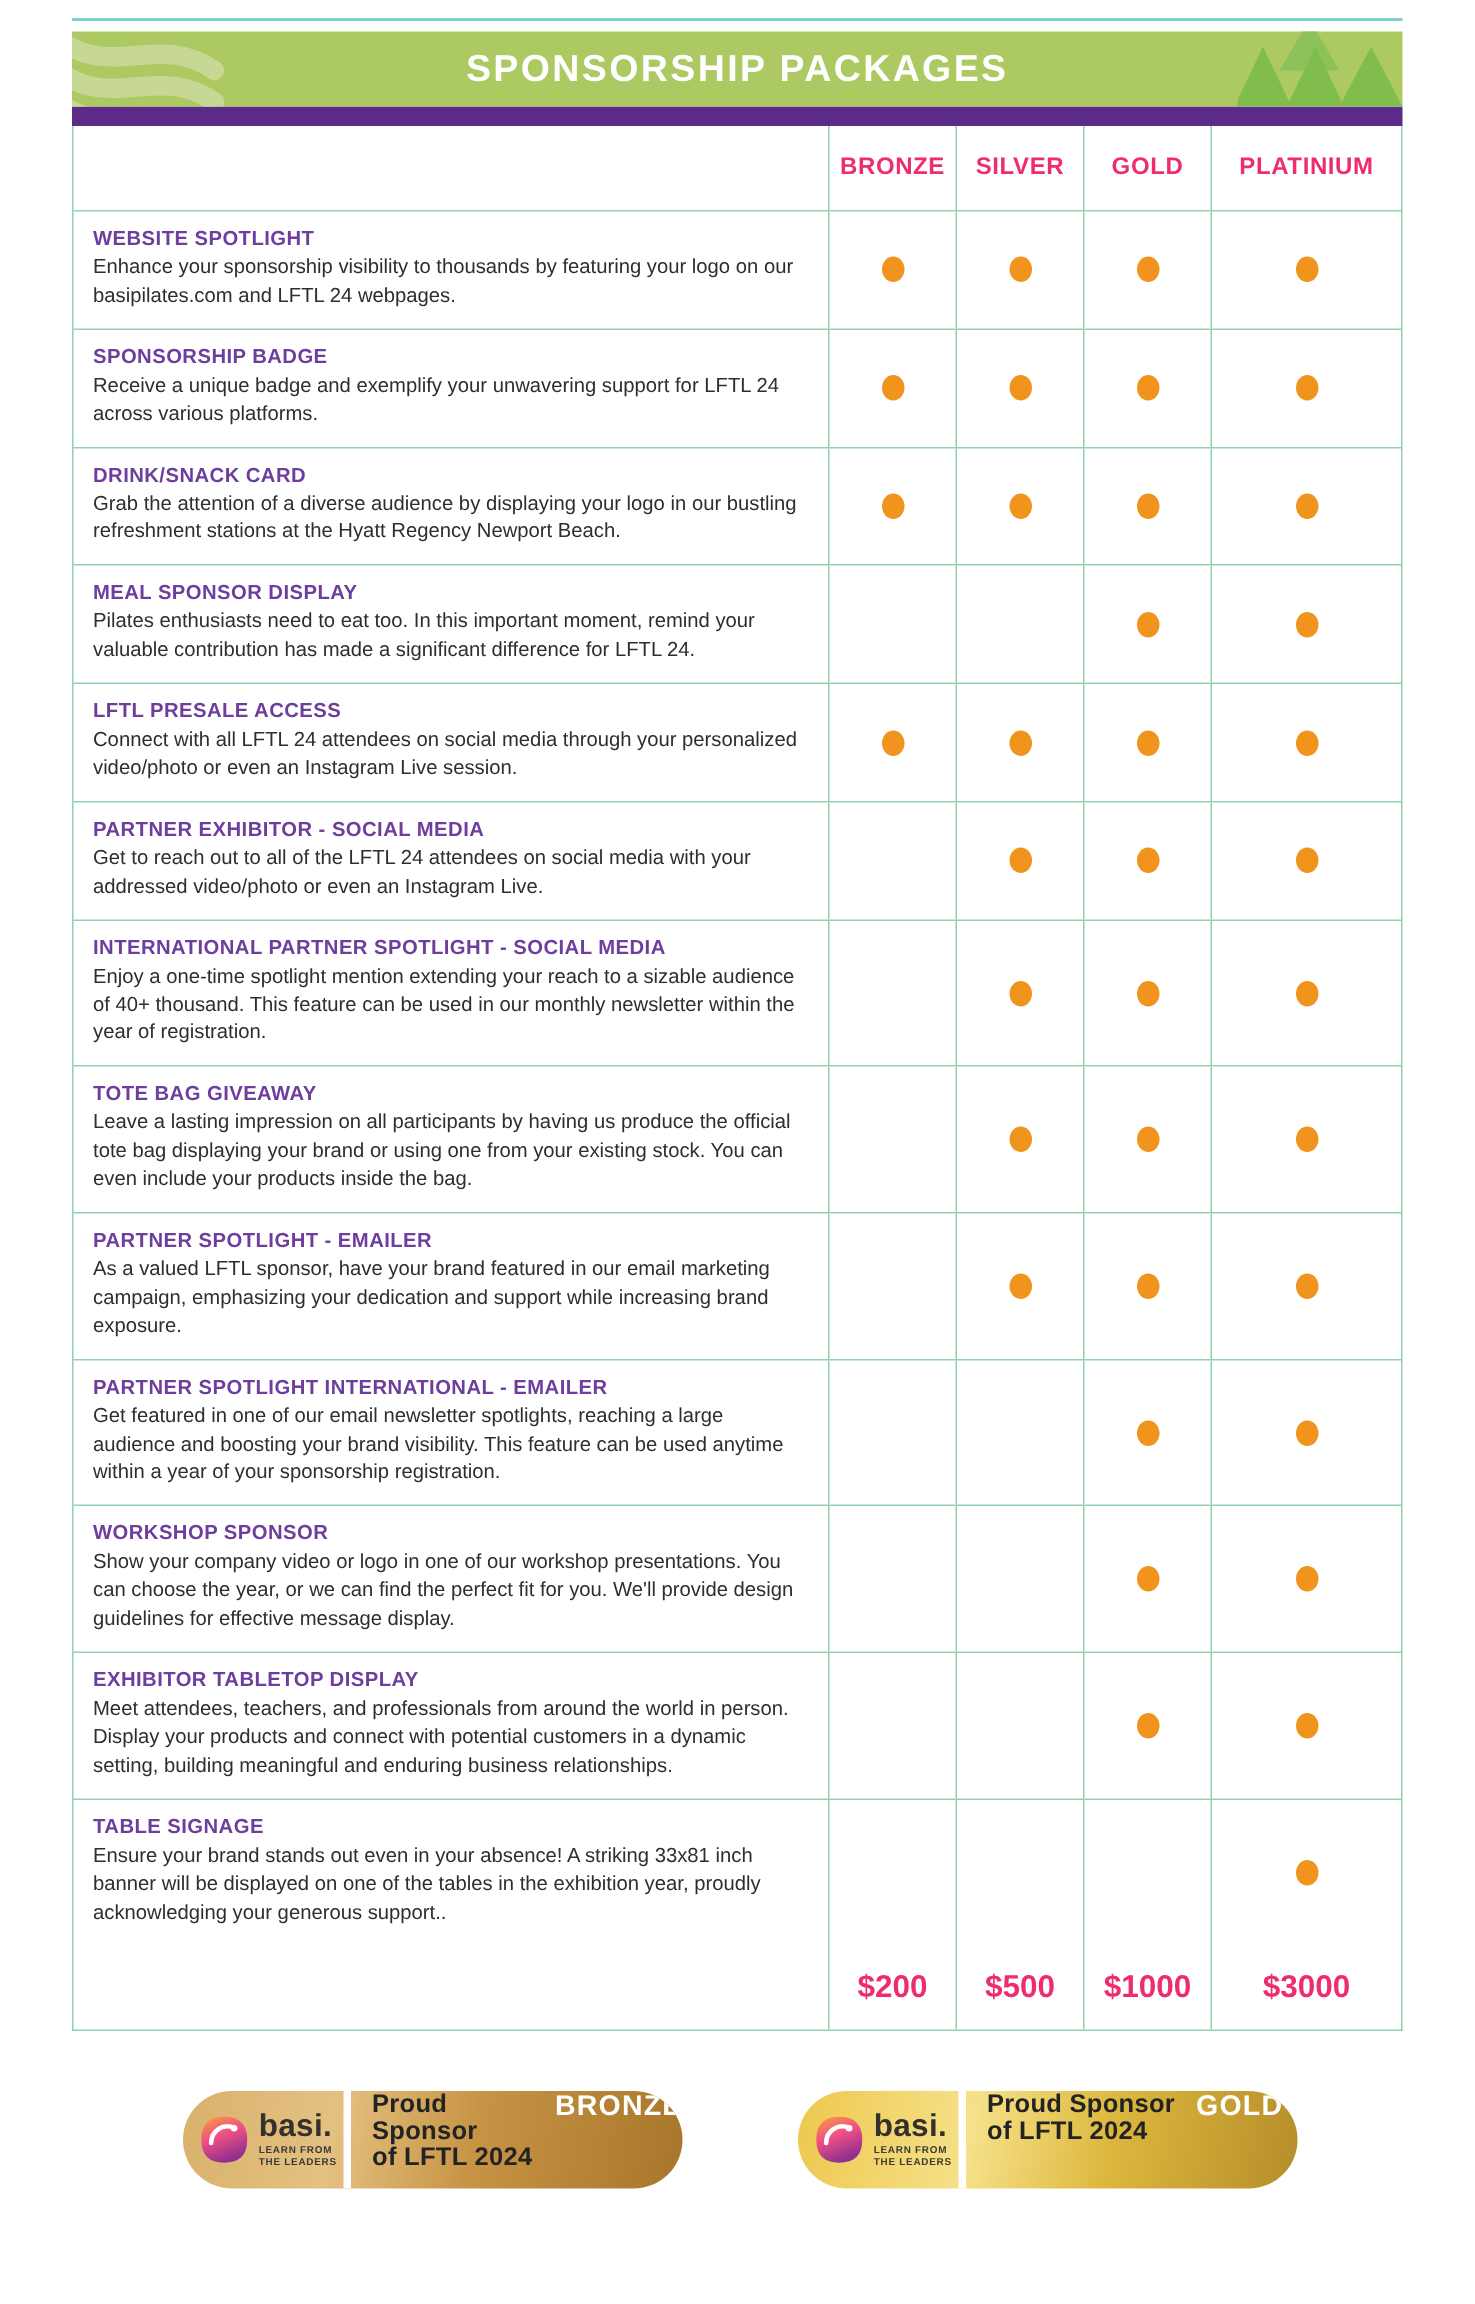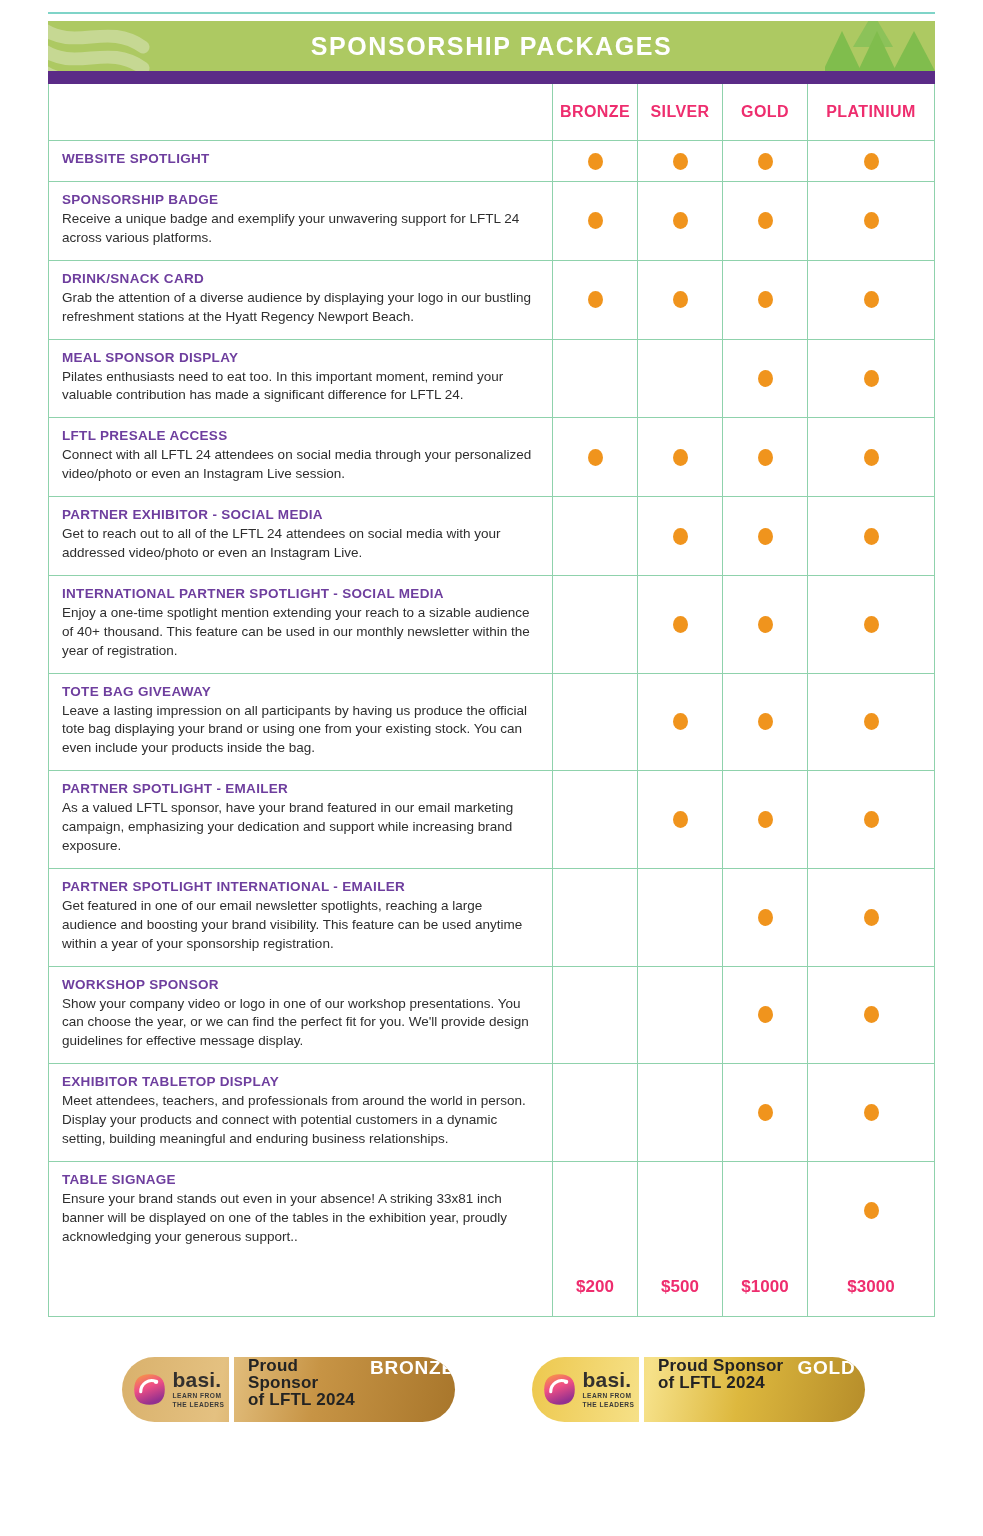--- a/index.html
+++ b/index.html
@@ -45,21 +45,21 @@
   .ftitle {
     color:#6e3e9e; font-weight:bold; font-size:13.5px; letter-spacing:0.3px;
     margin-bottom:3px;
   }
   .fdesc { color:#2e2e2e; font-size:13.5px; line-height:1.4; max-width:492px; }
   .tier-cell { display:flex; align-items:center; justify-content:center; }
   .dot { width:15px; height:17px; border-radius:50%; background:#f0941d; display:block; }
   .price-row { height:57px; }
   .price-cell {
     display:flex; align-items:center; justify-content:center;
-    color:#ee2d6e; font-weight:bold; font-size:17px;
+    color:#ee2d6e; font-weight:bold; font-size:21px;
   }
 
   
   .badges {
     margin-top:40px; margin-left:122px; width:743px;
     display:grid; grid-template-columns:333px 333px; column-gap:77px; row-gap:25px;
   }
   .badge {
     height:65px; border-radius:33px; overflow:hidden; display:flex; align-items:stretch;
   }
@@ -120,20 +120,21 @@
         <div class="cell head-cell">BRONZE</div>
         <div class="cell head-cell">SILVER</div>
         <div class="cell head-cell">GOLD</div>
         <div class="cell head-cell">PLATINIUM</div>
       </div>
 
       <div id="feature-rows">
   <div class="frow">
     <div class="cell label-cell">
       <div class="ftitle">WEBSITE SPOTLIGHT</div>
+      <div class="fdesc">Enhance your sponsorship visibility to thousands by featuring your logo on our basipilates.com and LFTL 24 webpages.</div>
     </div>
     <div class="cell tier-cell">
               <span class="dot"></span>
             </div>
     <div class="cell tier-cell">
               <span class="dot"></span>
             </div>
     <div class="cell tier-cell">
               <span class="dot"></span>
             </div>

